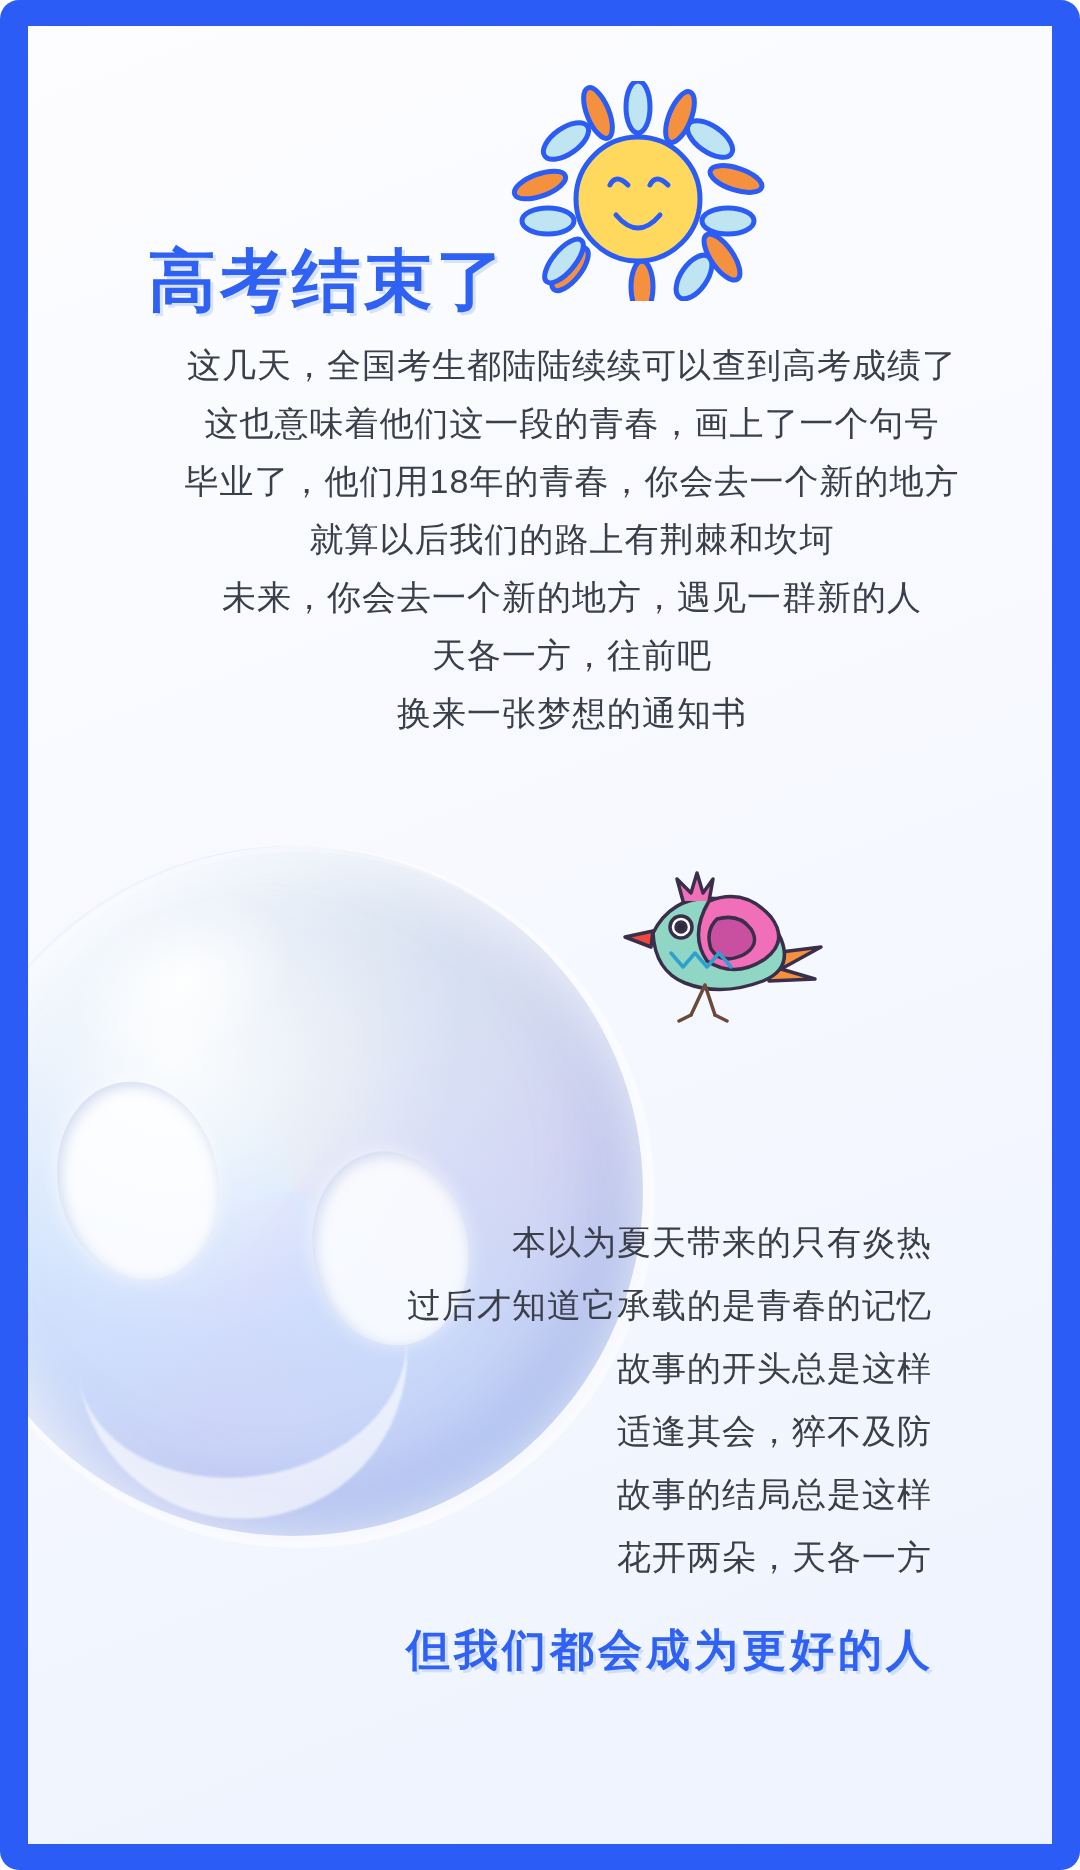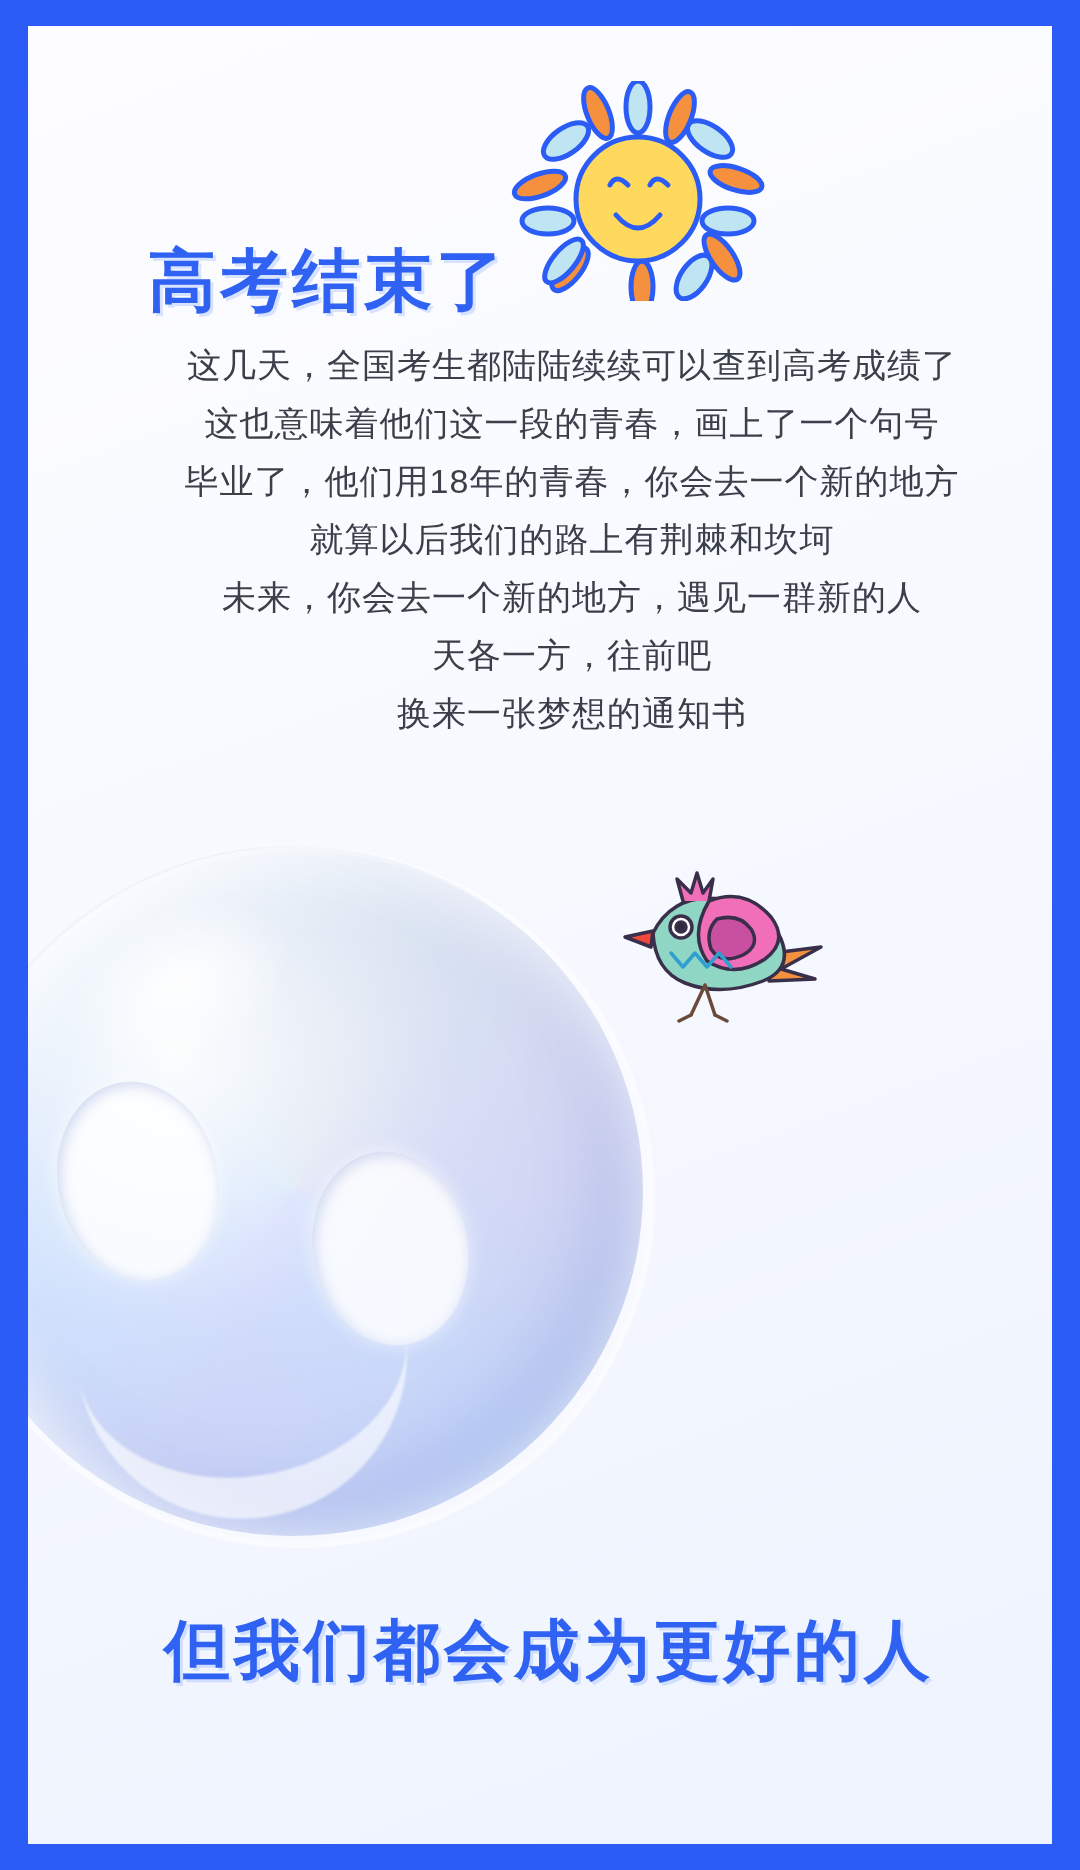--- a/index.html
+++ b/index.html
@@ -7,20 +7,21 @@
     padding: 0;
     background: #ffffff;
   }
   .poster {
     position: relative;
     width: 1080px;
     height: 1870px;
     overflow: hidden;
     background: #2b5cf5;
     font-family: "Liberation Sans", sans-serif;
+    border-radius: 19px;
   }
   
   .canvas {
     position: absolute;
     left: 28px;
     top: 26px;
     width: 1024px;
     height: 1818px;
     background: linear-gradient(160deg, #fdfdff 0%, #f7f9ff 45%, #eef3fe 100%);
     overflow: hidden;
@@ -136,21 +137,21 @@
   }
   .poem2 .line { white-space: nowrap; }
 
   
   .closing {
     position: absolute;
     right: 118px;
     top: 1580px;
     text-align: right;
     color: #2f62f2;
-    font-size: 66px;
+    font-size: 44px;
     font-weight: bold;
     line-height: 88px;
     letter-spacing: 4px;
     text-shadow: 3px 3px 0 rgba(150,180,255,.35);
   }
   .closing .line { white-space: nowrap; }
 </style>
 </head>
 <body>
 
@@ -223,19 +224,27 @@
           <path d="M40 70 l-28 6 26 10 z" fill="#f0483c"></path>
 
           <path d="M58 92 l12 14 12 -14 12 14 12 -14 12 14" fill="none" stroke="#2f9fd0"></path>
 
           <path d="M92 124 l-14 30 M92 124 l10 30" fill="none" stroke="#6b4a3a"></path>
           <path d="M78 154 l-12 6 M102 154 l12 6" fill="none" stroke="#6b4a3a"></path>
         </g>
       </svg>
     </div>
 
+    <div class="poem2">
+      <div class="line">本以为夏天带来的只有炎热</div>
+      <div class="line">过后才知道它承载的是青春的记忆</div>
+      <div class="line">故事的开头总是这样</div>
+      <div class="line">适逢其会，猝不及防</div>
+      <div class="line">故事的结局总是这样</div>
+      <div class="line">花开两朵，天各一方</div>
+    </div>
 
     <div class="closing">
       <div class="line">但我们都会成为更好的人</div>
     </div>
 
   </div>
 </div>
 
 </body></html>

